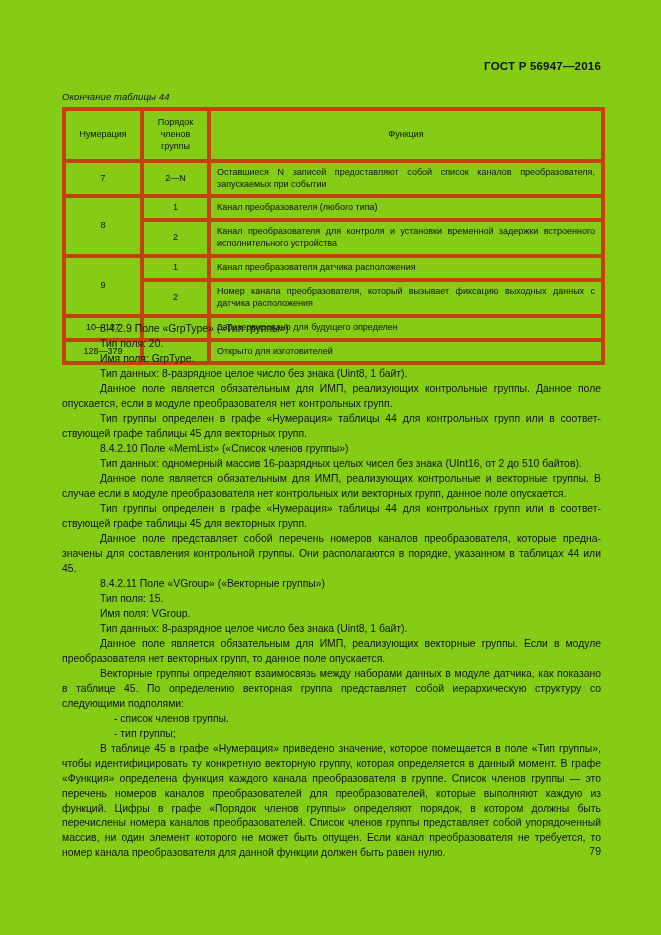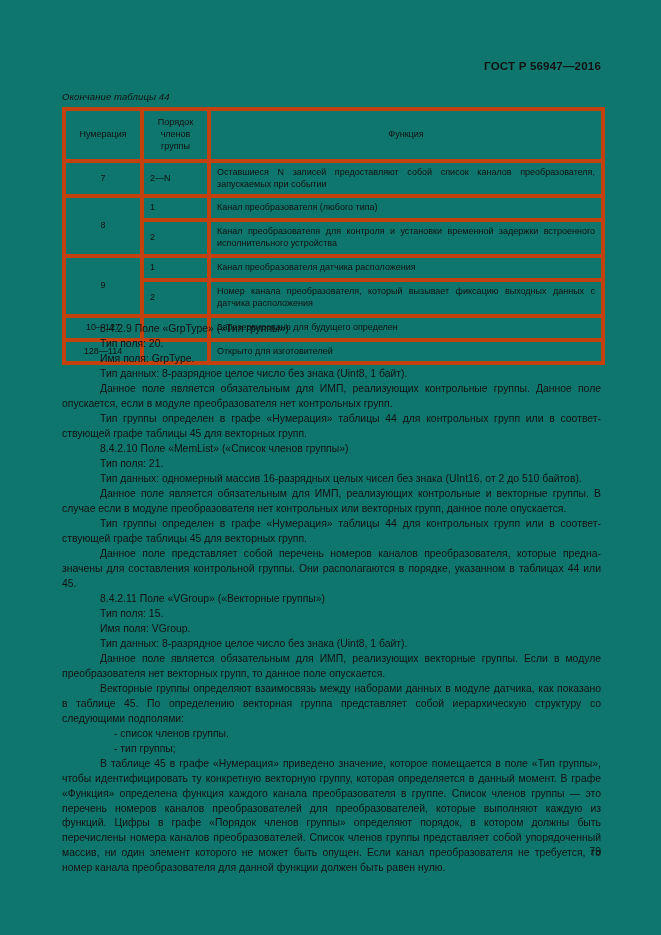--- a/index.html
+++ b/index.html
@@ -4,21 +4,21 @@
 <style>
   html, body {
     margin: 0;
     padding: 0;
     background: #ffffff;
   }
   .page {
     position: relative;
     width: 661px;
     height: 935px;
-    background: #0f766e;
+    background: #84cc16;
     font-family: "Liberation Sans", sans-serif;
     color: #111111;
     box-sizing: border-box;
     overflow: hidden;
   }
   .doc-header {
     position: absolute;
     top: 60px;
     left: 62px;
     width: 539px;
@@ -54,21 +54,21 @@
   .gost-table thead th {
     text-align: center;
     border-bottom: 2px solid #1a1a1a;
     padding-top: 6px;
     padding-bottom: 6px;
   }
   .col-num   { width: 78px; text-align: center; }
   .col-order { width: 67px; text-align: center; }
   .col-func  { width: 394px; text-align: left; }
   td.c-num   { text-align: center; }
-  td.c-order { text-align: left; }
+  td.c-order { text-align: center; }
   td.c-func  { text-align: justify; }
 
   .body-text {
     position: absolute;
     top: 322px;
     left: 62px;
     width: 539px;
     font-size: 10.4px;
     line-height: 1.44;
   }
@@ -140,36 +140,35 @@
       <tr>
         <td class="c-order">2</td>
         <td class="c-func">Номер канала преобразователя, который вызывает фиксацию выходных дан­ных с датчика расположения</td>
       </tr>
       <tr>
         <td class="c-num">10—127</td>
         <td class="c-order"></td>
         <td class="c-func">Зарезервировано для будущего определен</td>
       </tr>
       <tr>
-        <td class="c-num">128—114</td>
+        <td class="c-num">128—379</td>
         <td class="c-order"></td>
         <td class="c-func">Открыто для изготовителей</td>
       </tr>
     </tbody>
   </table>
 
   <div class="body-text">
       <p>8.4.2.9 Поле «GrpType» («Тип группы»)</p>
       <p>Тип поля: 20.</p>
       <p>Имя поля: GrpType.</p>
       <p>Тип данных: 8-разрядное целое число без знака (Uint8, 1 байт).</p>
       <p>Данное поле является обязательным для ИМП, реализующих контрольные группы. Данное поле опускается, если в модуле преобразователя нет контрольных групп.</p>
       <p>Тип группы определен в графе «Нумерация» таблицы 44 для контрольных групп или в соответ­ствующей графе таблицы 45 для векторных групп.</p>
       <p>8.4.2.10 Поле «MemList» («Список членов группы»)</p>
-      <p>Тип поля: 21.</p>
       <p>Тип данных: одномерный массив 16-разрядных целых чисел без знака (UInt16, от 2 до 510 байтов).</p>
       <p>Данное поле является обязательным для ИМП, реализующих контрольные и векторные группы. В случае если в модуле преобразователя нет контрольных или векторных групп, данное поле опускается.</p>
       <p>Тип группы определен в графе «Нумерация» таблицы 44 для контрольных групп или в соответ­ствующей графе таблицы 45 для векторных групп.</p>
       <p>Данное поле представляет собой перечень номеров каналов преобразователя, которые предна­значены для составления контрольной группы. Они располагаются в порядке, указанном в таблицах 44 или 45.</p>
       <p>8.4.2.11 Поле «VGroup» («Векторные группы»)</p>
       <p>Тип поля: 15.</p>
       <p>Имя поля: VGroup.</p>
       <p>Тип данных: 8-разрядное целое число без знака (Uint8, 1 байт).</p>
       <p>Данное поле является обязательным для ИМП, реализующих векторные группы. Если в модуле преобразователя нет векторных групп, то данное поле опускается.</p>
       <p>Векторные группы определяют взаимосвязь между наборами данных в модуле датчика, как по­казано в таблице 45. По определению векторная группа представляет собой иерархическую структуру со следующими подполями:</p>

